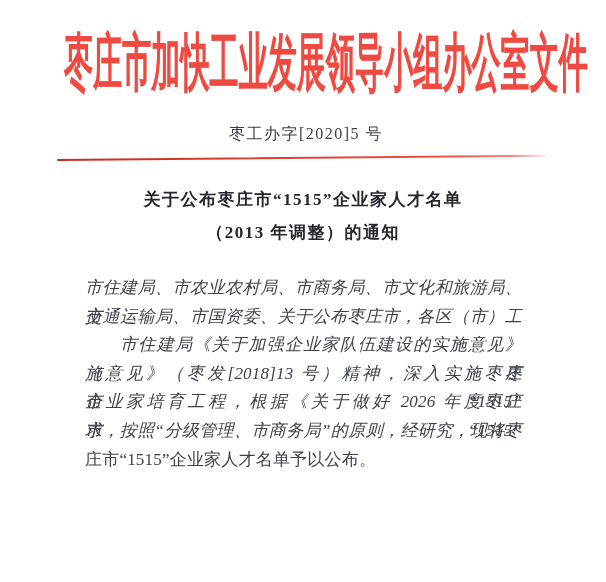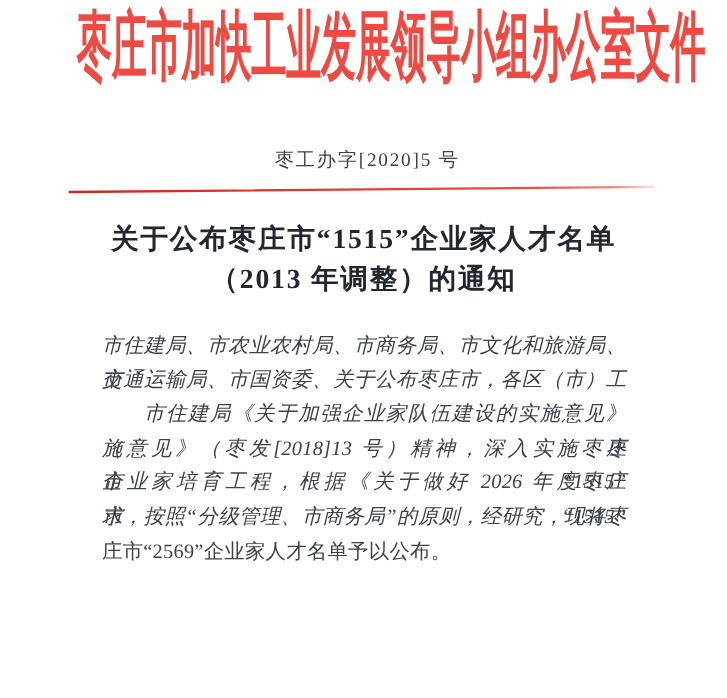--- a/index.html
+++ b/index.html
@@ -12,21 +12,21 @@
     position: relative;
     width: 606px;
     height: 582px;
     background: #ffffff;
     overflow: hidden;
   }
 
   
   .banner {
     position: absolute;
-    top: 4px;
+    top: 28px;
     left: 64px;
     width: 524px;
     height: 70px;
     overflow: visible;
     white-space: nowrap;
   }
   .banner-text {
     display: inline-block;
     font-size: 63px;
     line-height: 70px;
@@ -68,21 +68,21 @@
 
   
   .title {
     position: absolute;
     top: 183px;
     left: 0;
     width: 606px;
     text-align: center;
     color: #23262e;
     font-weight: 700;
-    font-size: 23px;
+    font-size: 17px;
     line-height: 33px;
     letter-spacing: 1.5px;
   }
 
   
   .body-block {
     position: absolute;
     top: 274px;
     left: 85px;
     width: 437px;
@@ -124,16 +124,16 @@
     <div>（2013 年调整）的通知</div>
   </div>
 
   <div class="body-block">
     <div class="bl just">市住建局、市农业农村局、市商务局、市文化和旅游局、市</div>
     <div class="bl just">交通运输局、市国资委、关于公布枣庄市，各区（市）工</div>
     <div class="bl just indent">市住建局《关于加强企业家队伍建设的实施意见》（枣</div>
     <div class="bl just">施意见》（枣发[2018]13 号）精神，深入实施枣庄市“1515”</div>
     <div class="bl just">企业家培育工程，根据《关于做好 2026 年度枣庄市“1515”</div>
     <div class="bl just">求，按照“分级管理、市商务局”的原则，经研究，现将枣</div>
-    <div class="bl">庄市“2569”企业家人才名单予以公布。</div>
+    <div class="bl">庄市“1515”企业家人才名单予以公布。</div>
   </div>
 
 </div>
 
 </body></html>

